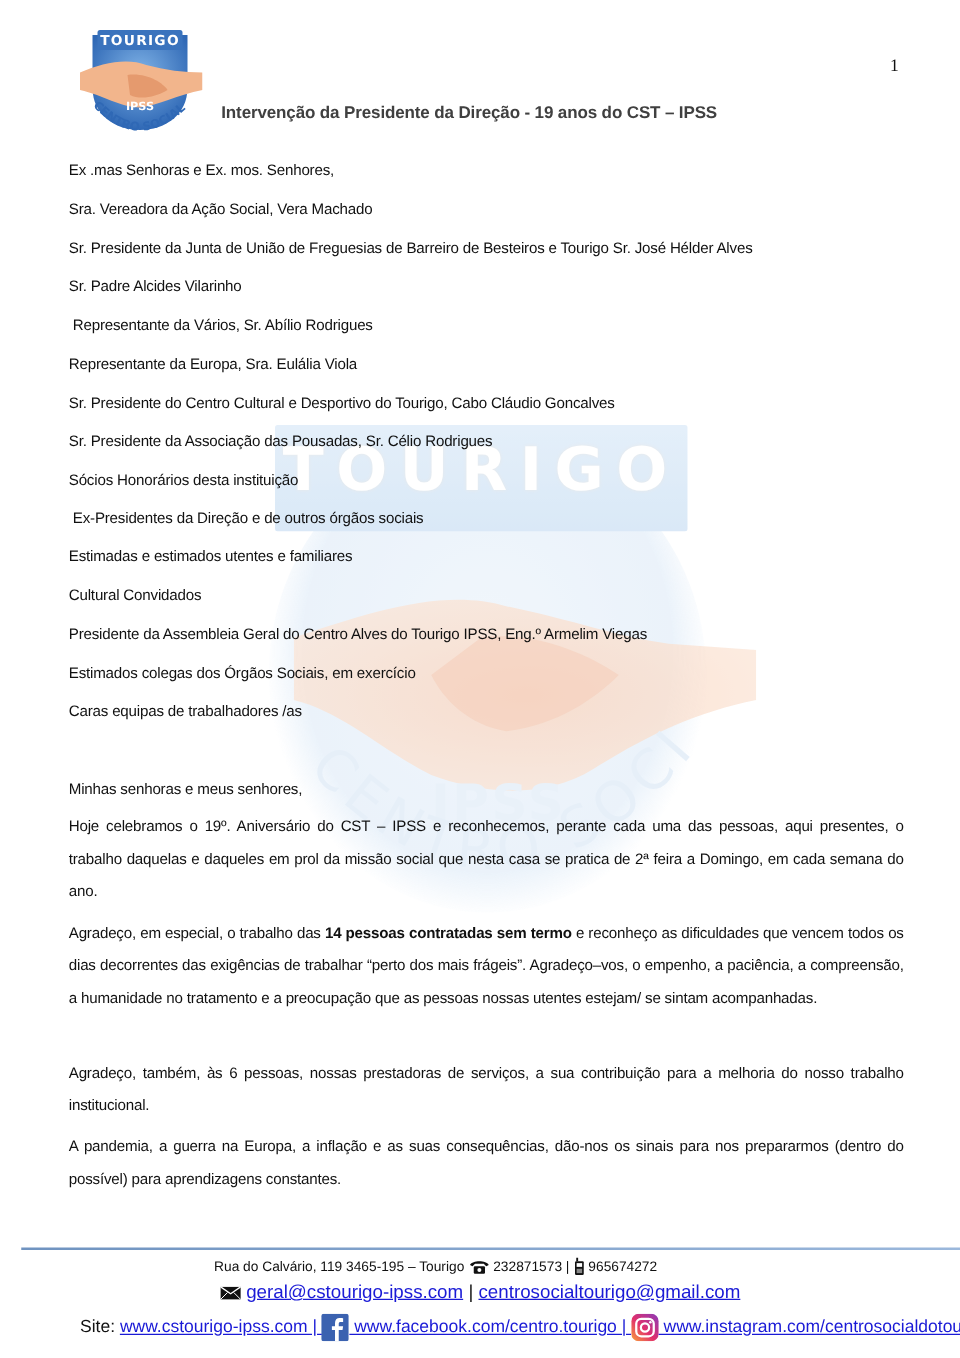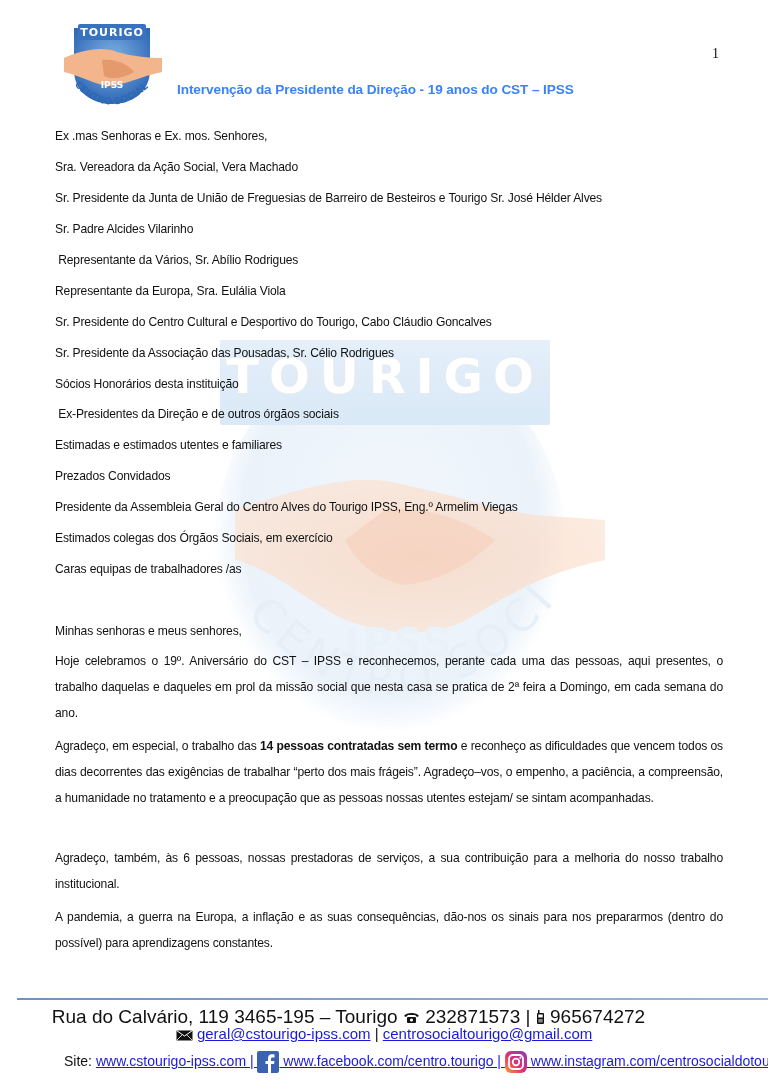--- a/index.html
+++ b/index.html
@@ -17,32 +17,32 @@
       background: radial-gradient(ellipse at 50% 45%, #e6f0fa 0%, #dbe9f7 60%, rgba(219,233,247,0) 72%); z-index: -1; }
     .wm-hands { position: absolute; left: 30px; top: 110px; width: 370px; height: 190px; }
     .wm-ipss { position: absolute; left: 140px; top: 280px; font-family: "DejaVu Sans", sans-serif; font-weight: bold;
       font-size: 40px; color: #d8e6f5; letter-spacing: 2px; }
     .wm-centro { position: absolute; left: 0; top: 230px; width: 380px; height: 190px; }
 
     
     .logo { position: absolute; left: 62px; top: 20px; width: 100px; height: 95px; z-index: 2; }
     .page-number { position: absolute; left: 712px; top: 46px; font-family: "Liberation Serif", serif; font-size: 14px; z-index: 2; }
     .doc-title { position: absolute; left: 177px; top: 82px; font-family: "Liberation Sans", sans-serif;
-      font-weight: bold; font-size: 13.6px; color: #3b82f6; z-index: 2; letter-spacing: -0.1px; }
+      font-weight: bold; font-size: 13.6px; color: #404040; z-index: 2; letter-spacing: -0.1px; }
 
     
     .content { position: absolute; left: 55px; top: 0; width: 668px; z-index: 2; font-size: 12.1px; letter-spacing: -0.15px; }
     .line { position: absolute; left: 0; white-space: nowrap; }
     .para { position: absolute; left: 0; width: 668px; text-align: justify; line-height: 26px; }
     .para b { font-weight: bold; margin-top: 48px; }
 
     
     .footer-rule { position: absolute; left: 17px; top: 998px; width: 751px; height: 2px;
       background: linear-gradient(90deg, #6f93c0, #9bb8dc); z-index: 2; }
-    .footer-line1 { position: absolute; left: 0; top: 1006px; width: 697px; text-align: center; font-size: 19px; z-index: 2; }
+    .footer-line1 { position: absolute; left: 0; top: 1006px; width: 697px; text-align: center; font-size: 11px; z-index: 2; }
     .footer-line2 { position: absolute; left: 0; top: 1025px; width: 768px; text-align: center; font-size: 15px; z-index: 2; }
     .footer-line3 { position: absolute; left: 64px; top: 1051px; font-size: 14px; z-index: 2; white-space: nowrap; }
     a.link { color: #1a1ad6; text-decoration: underline; }
     .icon-inline { display: inline-block; vertical-align: middle; }
   </style>
 </head>
 <body>
 
 <div class="watermark">
   <div class="wm-circle"></div>
@@ -97,21 +97,21 @@
   <div class="line" style="top:160px">Sra. Vereadora da Ação Social, Vera Machado</div>
   <div class="line" style="top:191px">Sr. Presidente da Junta de União de Freguesias de Barreiro de Besteiros e Tourigo Sr. José Hélder Alves</div>
   <div class="line" style="top:222px">Sr. Padre Alcides Vilarinho</div>
   <div class="line" style="top:253px; white-space:pre"> Representante da Vários, Sr. Abílio Rodrigues</div>
   <div class="line" style="top:284px">Representante da Europa, Sra. Eulália Viola</div>
   <div class="line" style="top:315px">Sr. Presidente do Centro Cultural e Desportivo do Tourigo, Cabo Cláudio Goncalves</div>
   <div class="line" style="top:346px">Sr. Presidente da Associação das Pousadas, Sr. Célio Rodrigues</div>
   <div class="line" style="top:377px">Sócios Honorários desta instituição</div>
   <div class="line" style="top:407px; white-space:pre"> Ex-Presidentes da Direção e de outros órgãos sociais</div>
   <div class="line" style="top:438px">Estimadas e estimados utentes e familiares</div>
-  <div class="line" style="top:469px">Prezados Convidados</div>
+  <div class="line" style="top:469px">Cultural Convidados</div>
   <div class="line" style="top:500px">Presidente da Assembleia Geral do Centro Alves do Tourigo IPSS, Eng.º Armelim Viegas</div>
   <div class="line" style="top:531px">Estimados colegas dos Órgãos Sociais, em exercício</div>
   <div class="line" style="top:562px">Caras equipas de trabalhadores /as</div>
   <div class="line" style="top:624px">Minhas senhoras e meus senhores,</div>
 
   <p class="para" style="top:648px">Hoje celebramos o 19º. Aniversário do CST – IPSS e reconhecemos, perante cada uma das pessoas, aqui presentes, o trabalho daquelas e daqueles em prol da missão social que nesta casa se pratica de 2ª feira a Domingo, em cada semana do ano.</p>
   <p class="para" style="top:733px"><span>Agradeço, em especial, o trabalho das </span><b>14 pessoas contratadas sem termo</b><span> e reconheço as dificuldades que vencem todos os dias decorrentes das exigências de trabalhar “perto dos mais frágeis”.  Agradeço–vos, o empenho, a paciência, a compreensão, a humanidade no tratamento e a preocupação que as pessoas nossas utentes  estejam/ se sintam acompanhadas.</span></p>
   <p class="para" style="top:845px">Agradeço, também, às 6 pessoas, nossas prestadoras de serviços, a sua contribuição para a melhoria do nosso trabalho institucional.</p>
   <p class="para" style="top:904px">A pandemia, a guerra na Europa, a inflação e as suas consequências, dão-nos os sinais para nos prepararmos (dentro do possível) para aprendizagens constantes.</p>
 </div>

